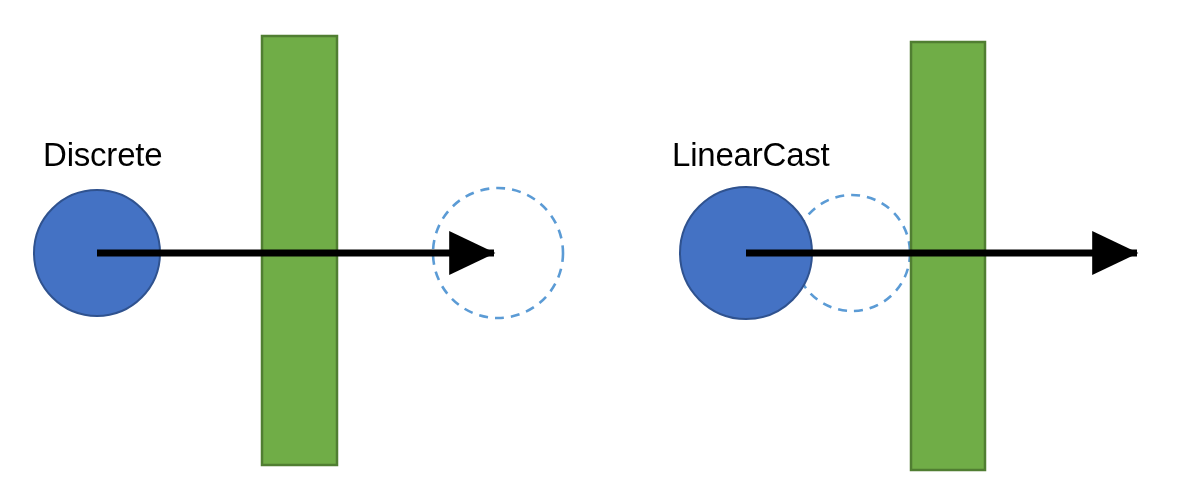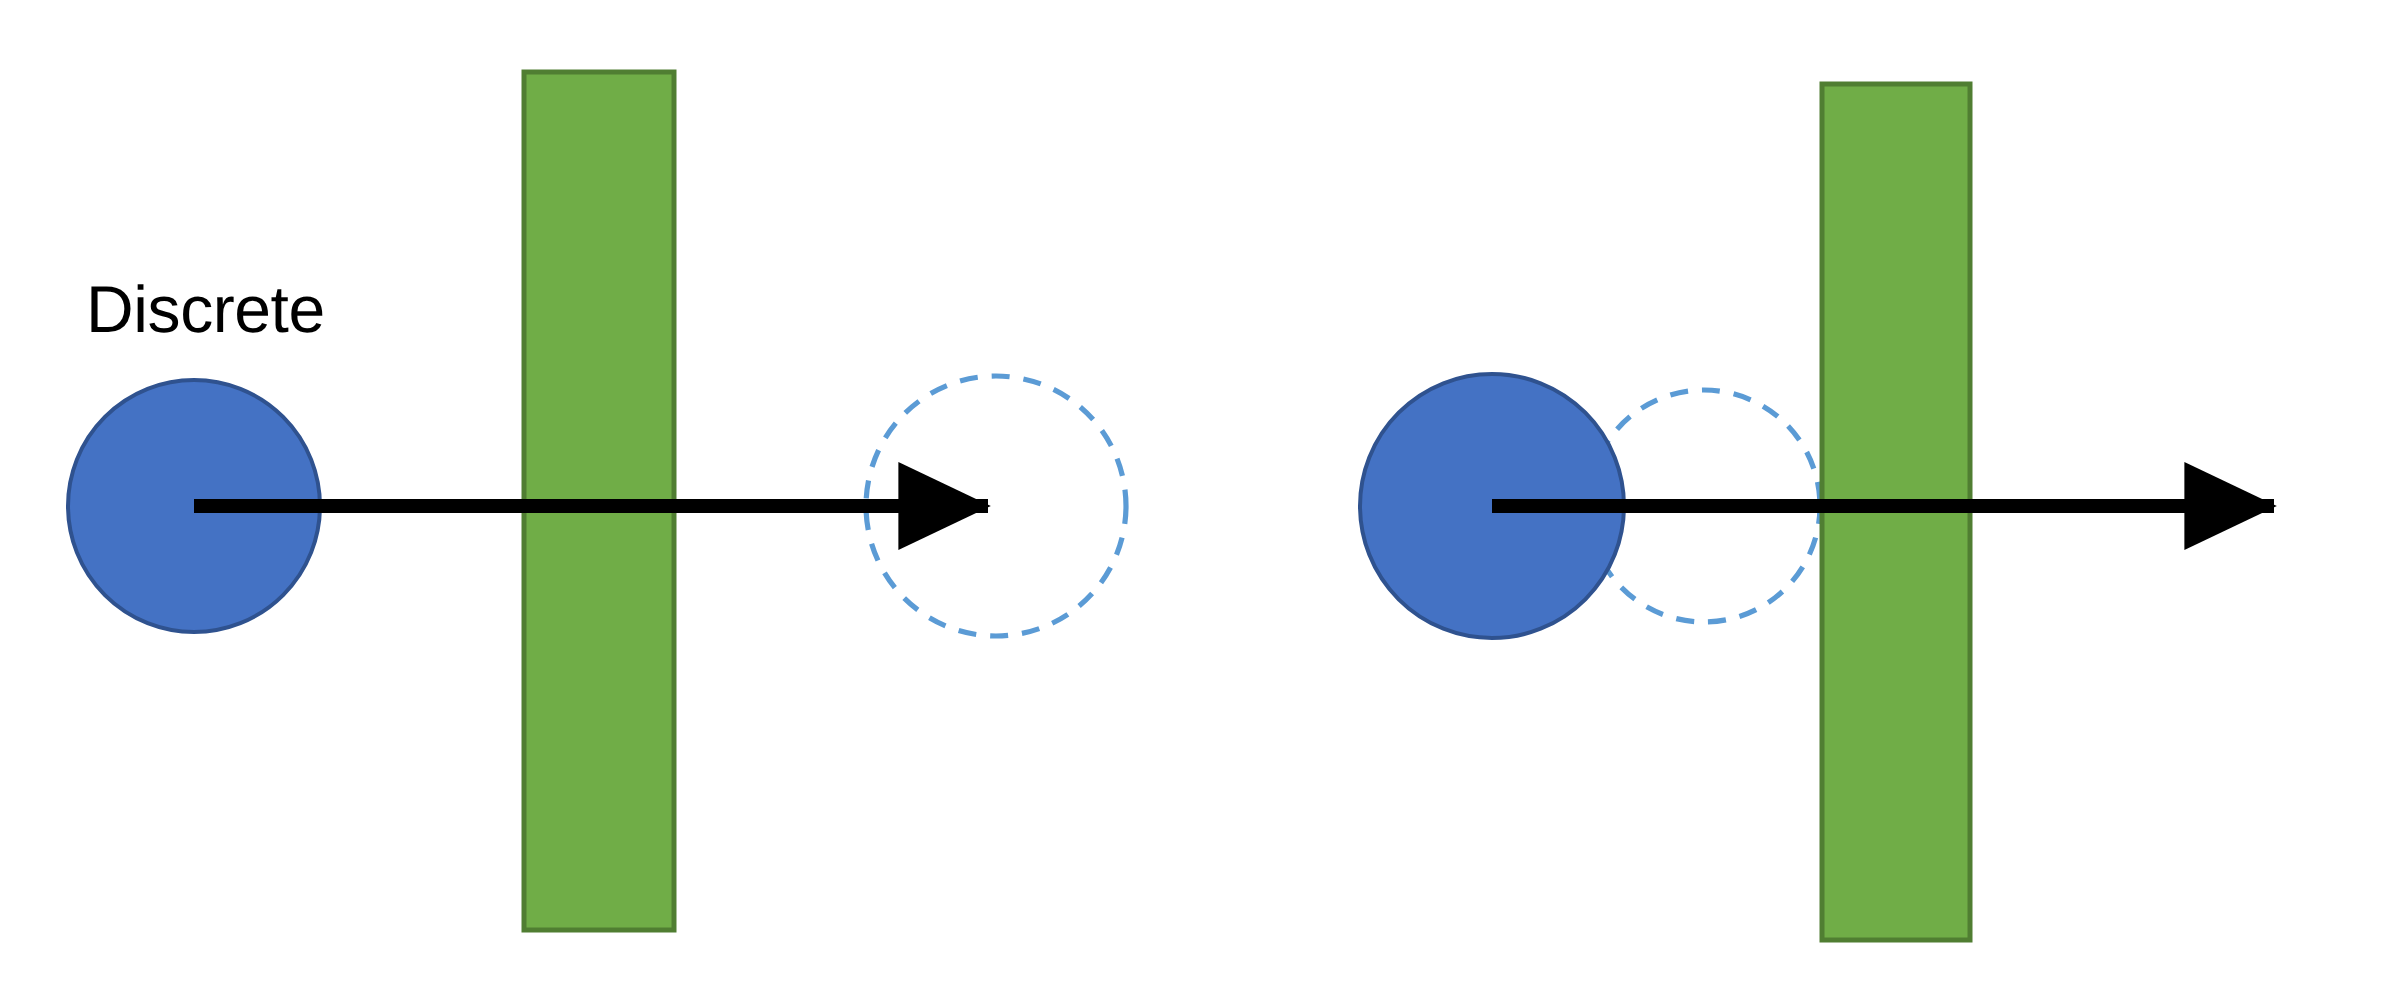--- a/index.html
+++ b/index.html
@@ -85,15 +85,16 @@
 
       <circle cx="232" cy="253" r="58" fill="none" stroke="#5B9BD5" stroke-width="2.6" stroke-dasharray="9 7" stroke-linecap="butt"></circle>
 
       <rect x="291" y="42" width="74" height="428" fill="#70AD47" stroke="#507E32" stroke-width="2.5"></rect>
 
       <circle cx="126" cy="253" r="66" fill="#4472C4" stroke="#2F528F" stroke-width="2"></circle>
 
       <line x1="126" y1="253" x2="517" y2="253" stroke="#000000" stroke-width="7" marker-end="url(#arrowhead-linearcast)"></line>
     </svg>
 
+    <div class="panel-label" id="label-linearcast">LinearCast</div>
   </div>
 
 </div>
 
 </body></html>

